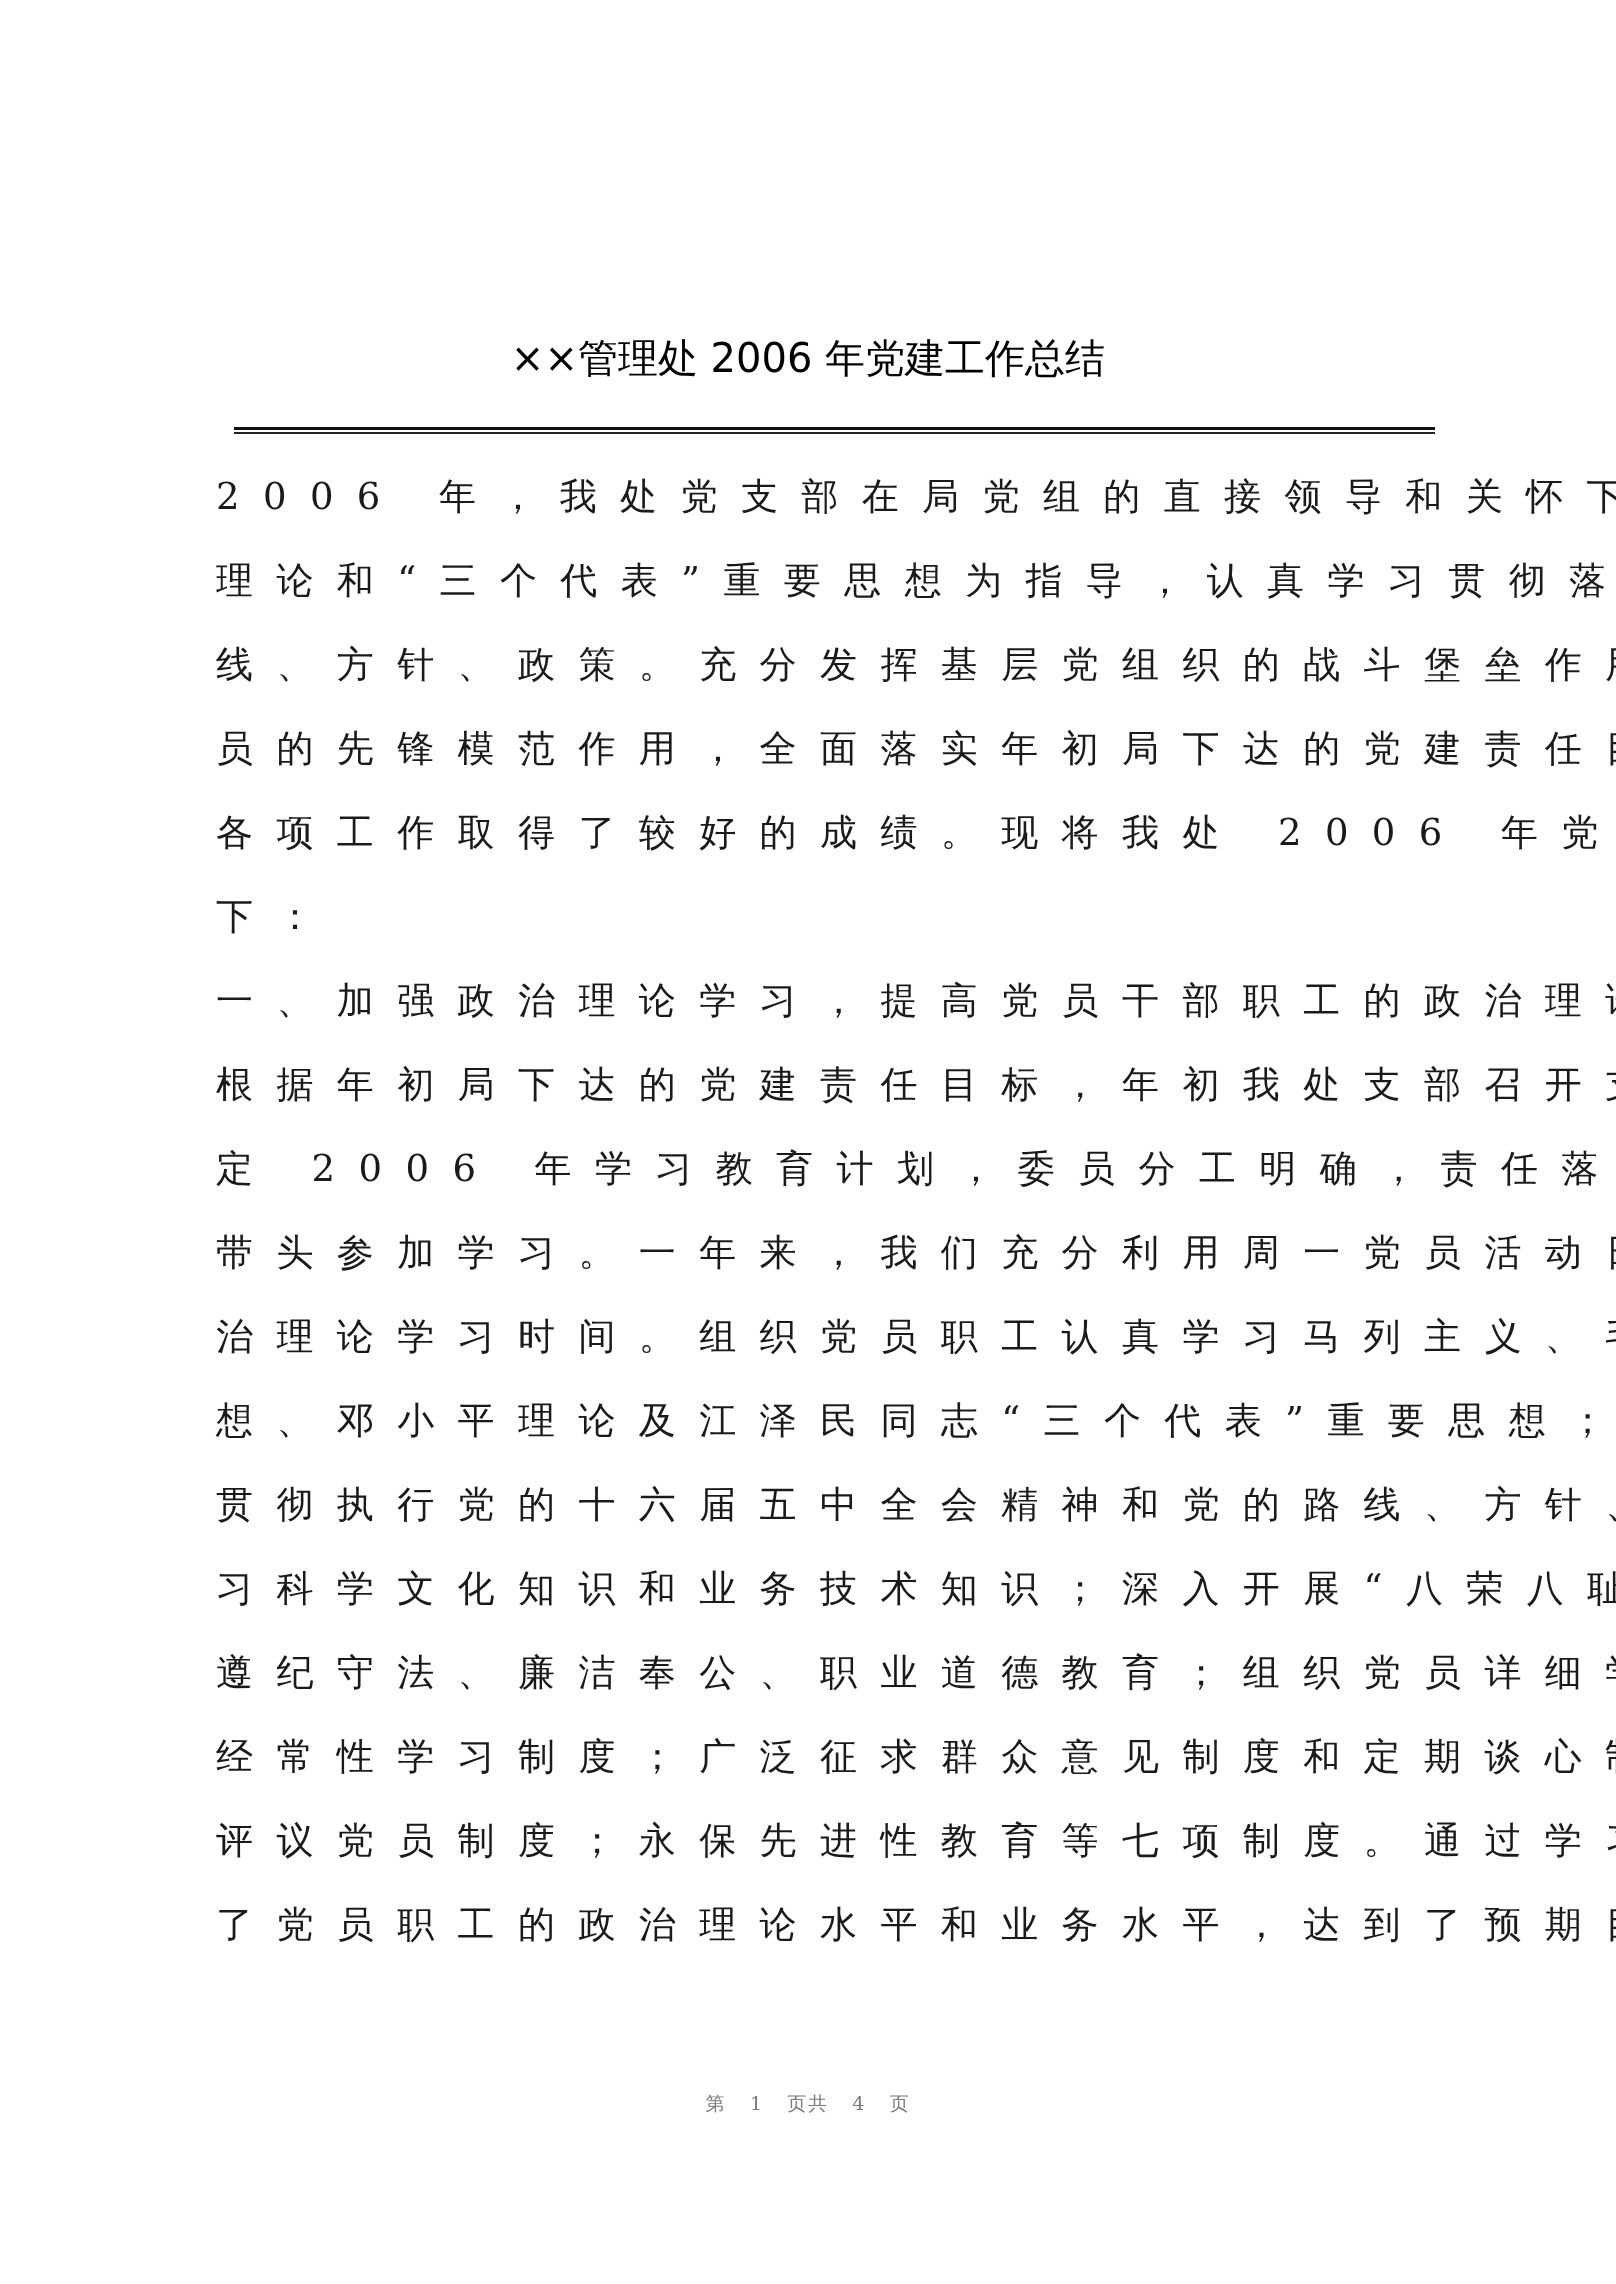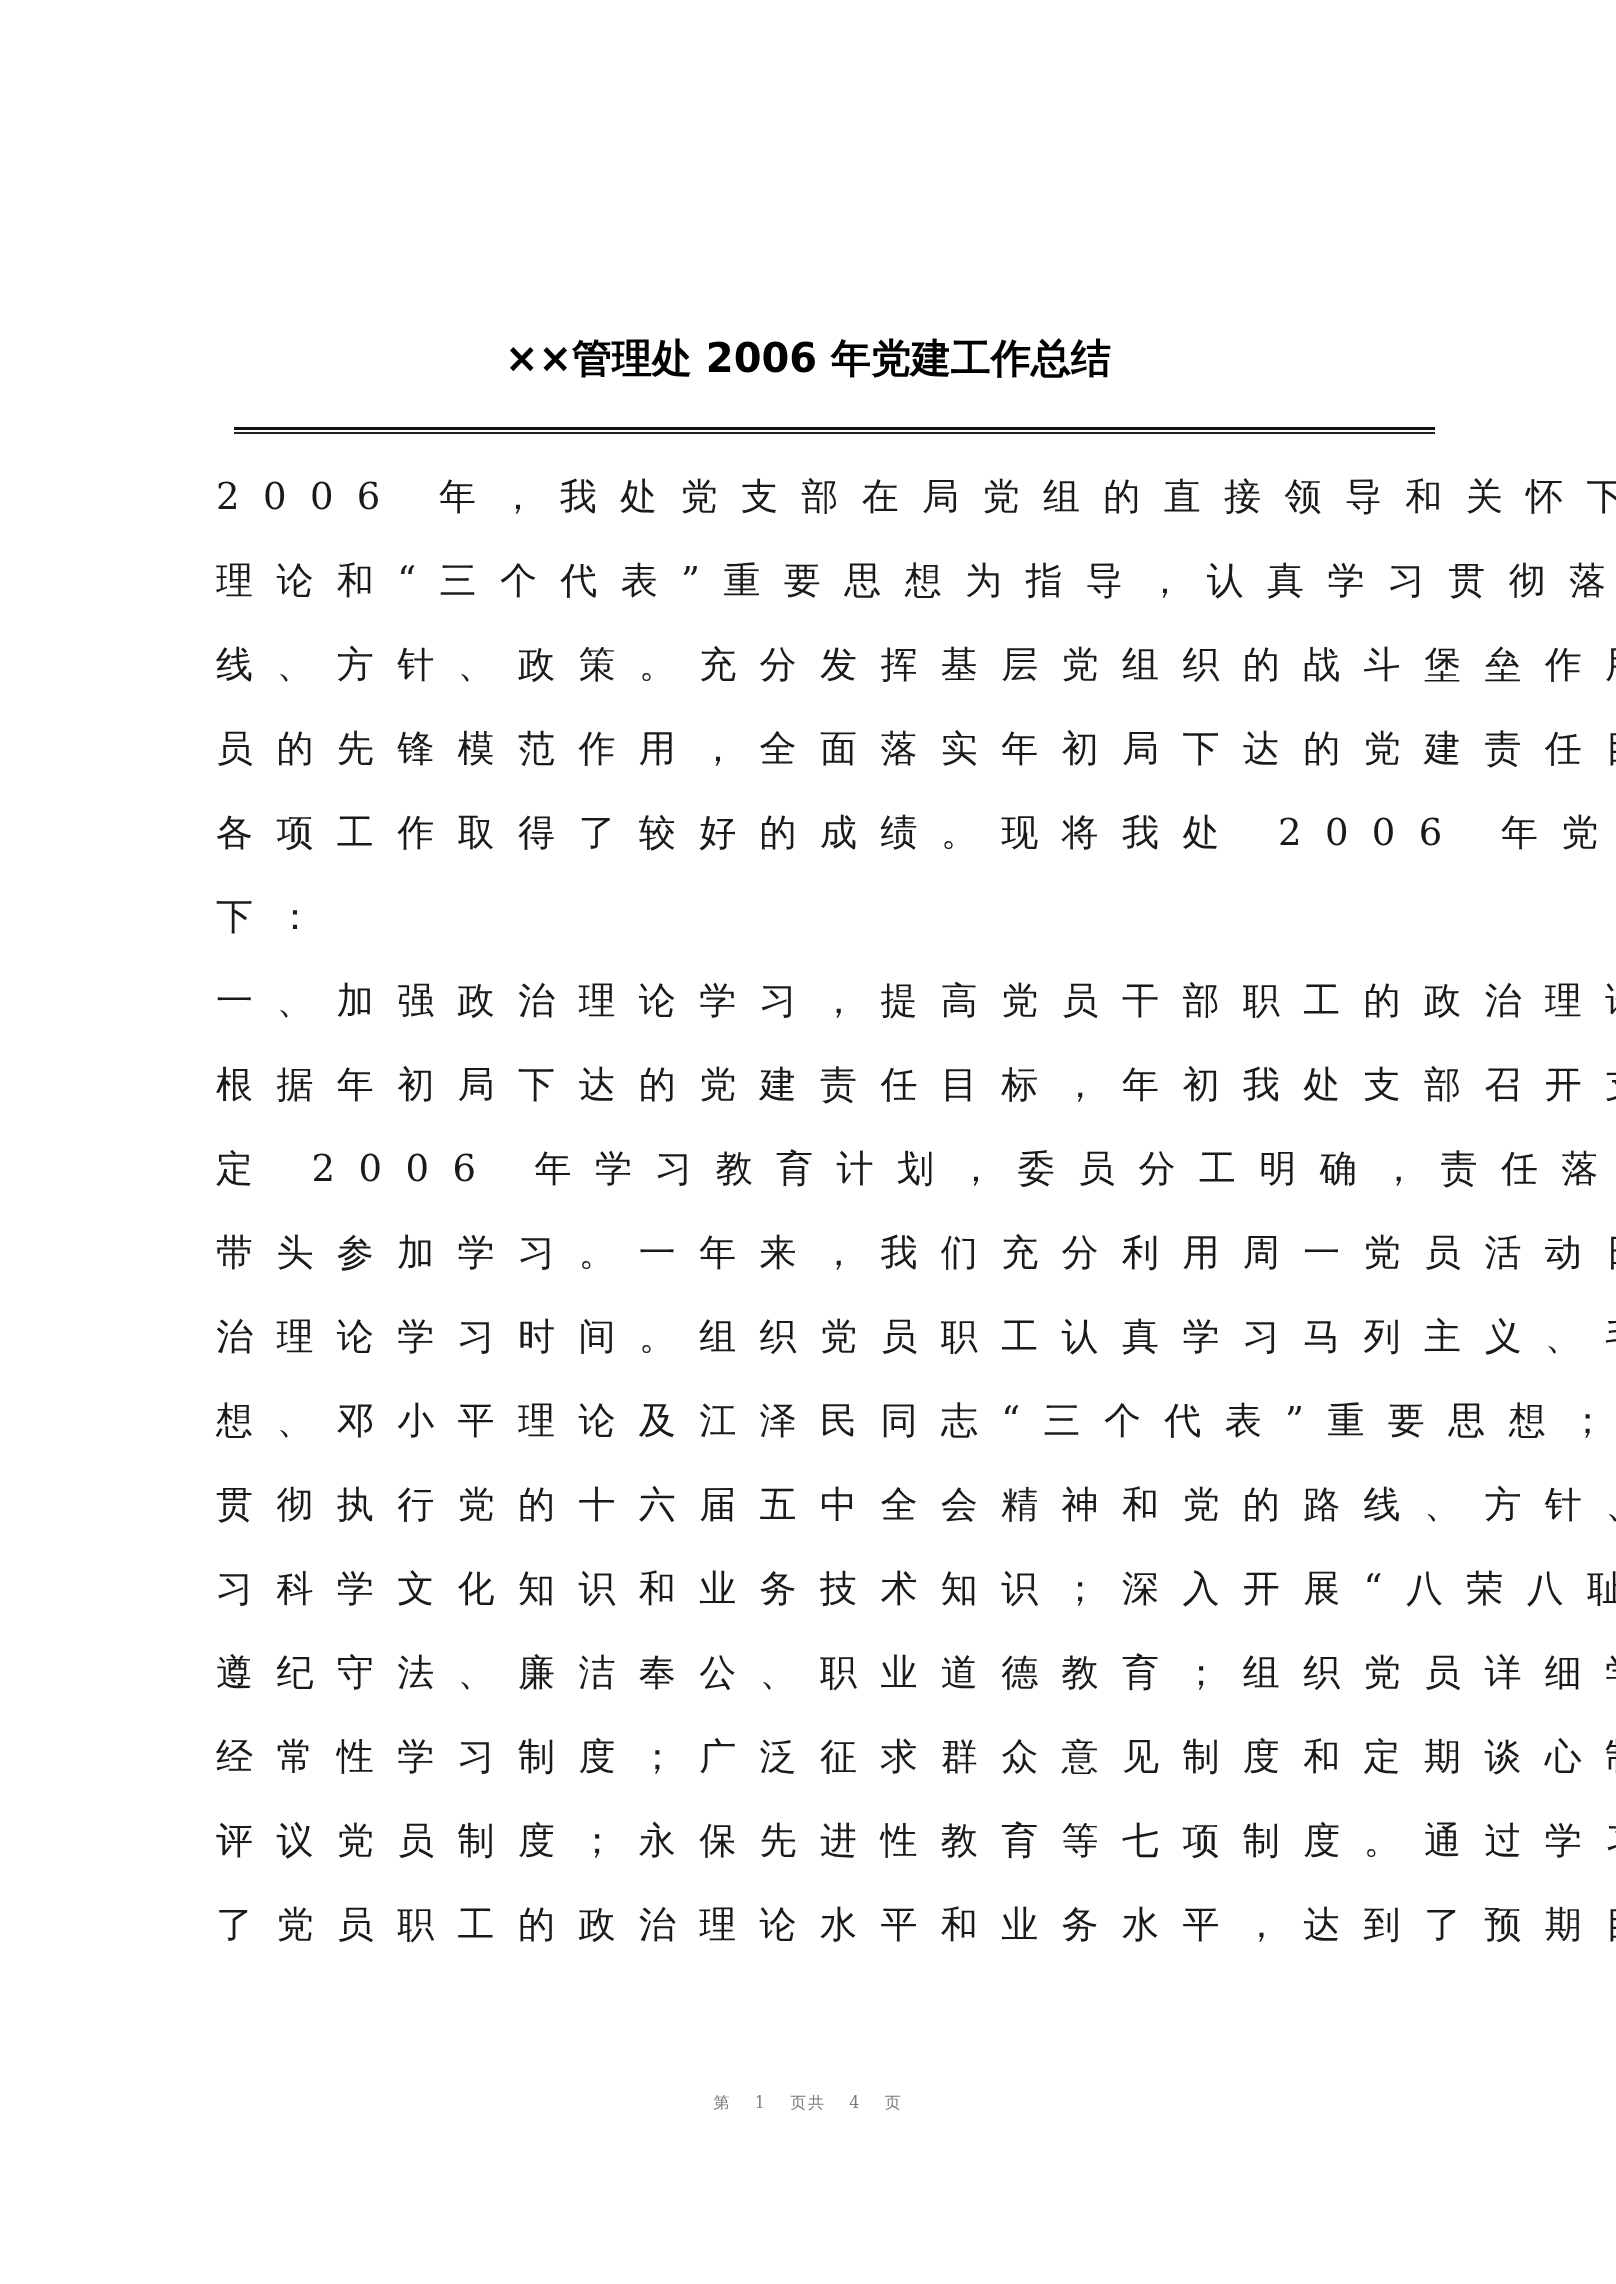--- a/index.html
+++ b/index.html
@@ -1,29 +1,29 @@
 <!DOCTYPE html>
 <html style="font-size:13.5px"><head>
 <meta charset="utf-8">
 <style>
   html, body { margin: 0; padding: 0; background: #ffffff; }
   body { width: 1616px; height: 2284px; position: relative; overflow: hidden;
          font-family: "DejaVu Serif", "Liberation Serif", serif; color: #111; }
   .page { position: absolute; left: 0; top: 0; width: 1616px; height: 2284px; background: #fff; }
   .title { position: absolute; left: 0; width: 1616px; top: 333px; text-align: center;
-           font-size: 40px; font-weight: bold; line-height: 51px; color: #000;
+           font-size: 40px; font-weight: normal; line-height: 51px; color: #000;
            font-family: "DejaVu Sans", "Liberation Sans", sans-serif; letter-spacing: 0px; }
   .title-rule { position: absolute; left: 234px; width: 1201px; top: 427px; height: 7.6px; }
   .title-rule .thick { position: absolute; left: 0; right: 0; top: 0; height: 3.4px; background: #111; }
   .title-rule .thin { position: absolute; left: 0; right: 0; top: 5px; height: 1.7px; background: #222; }
   .body { position: absolute; left: 216px; top: 455px; width: 1229px; }
   .line { height: 84px; line-height: 84px; font-size: 37px; letter-spacing: 23.4px;
           white-space: nowrap; color: #1a1a1a; }
   .footer { position: absolute; left: 0; width: 1616px; top: 2086px; text-align: center;
-            font-size: 16px; line-height: 34px; color: #7a7a7a; letter-spacing: 1.7px; }
+            font-size: 19px; line-height: 34px; color: #7a7a7a; letter-spacing: 1.7px; }
   .footer span { display: inline-block; margin: 0 11.8px; }
 </style>
 </head>
 <body>
 
 <div class="page">
   <div class="title">××管理处 2006 年党建工作总结</div>
   <div class="title-rule">
     <div class="thick"></div>
     <div class="thin"></div>

